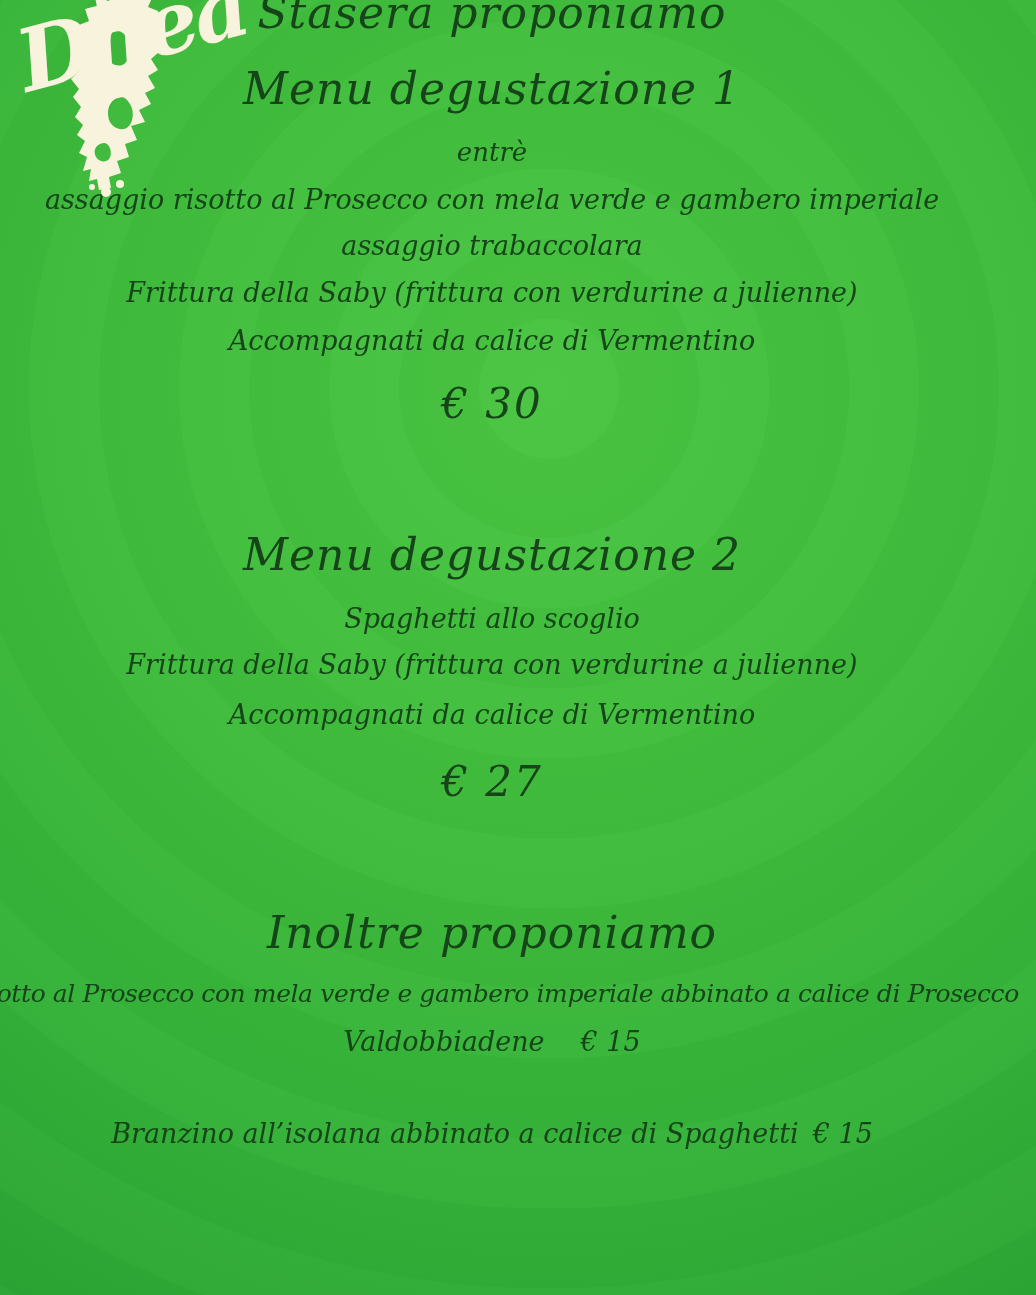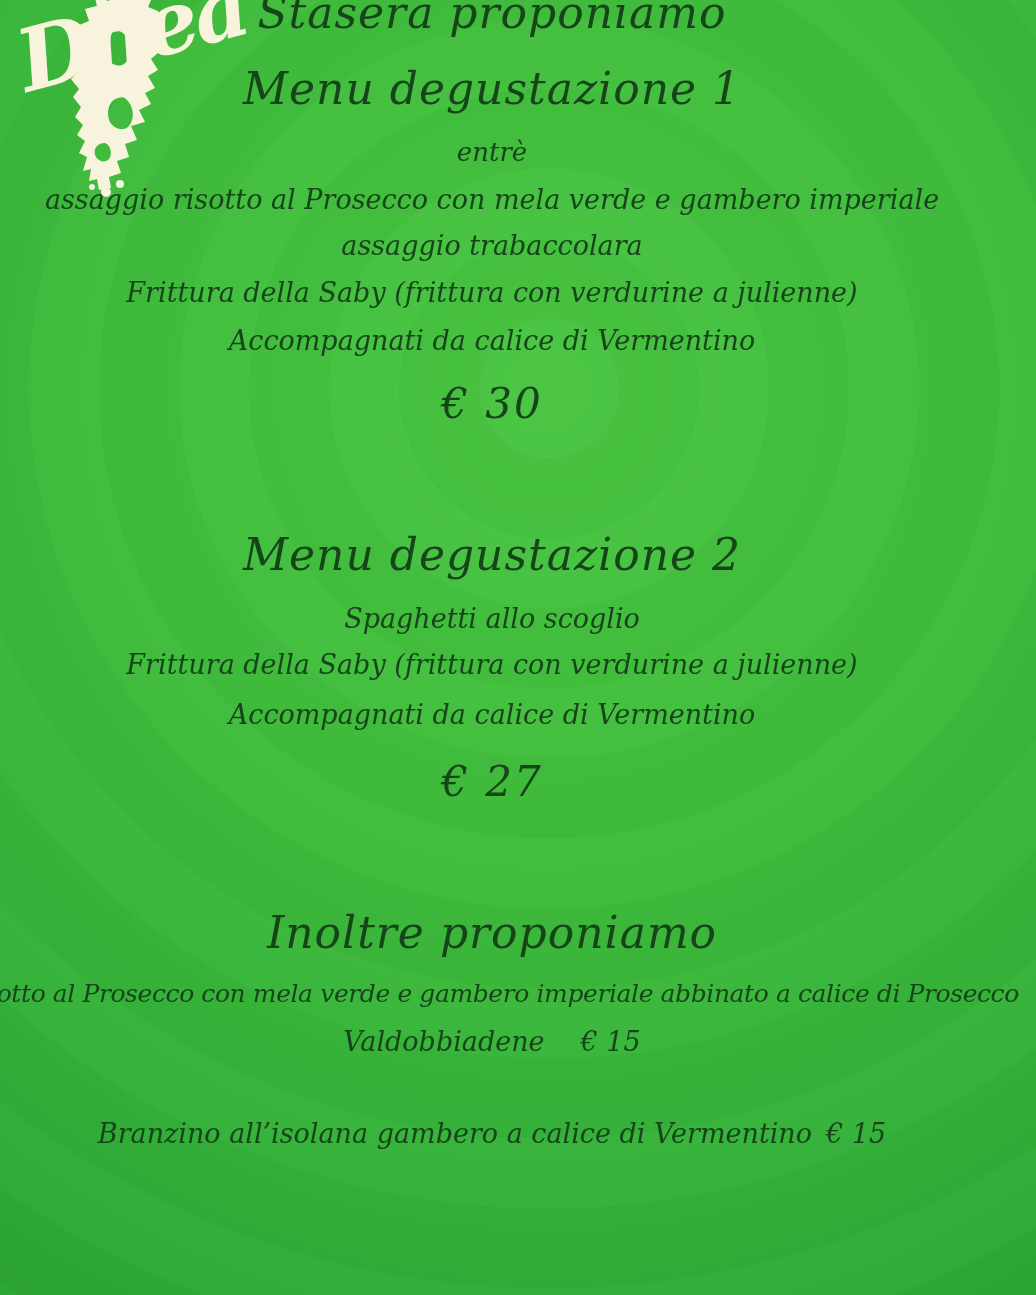--- a/index.html
+++ b/index.html
@@ -67,21 +67,21 @@
     <div class="line body-line nowrap" style="top:603px">Spaghetti allo scoglio</div>
     <div class="line body-line nowrap" style="top:649px">Frittura della Saby (frittura con verdurine a julienne)</div>
     <div class="line body-line nowrap" style="top:699px">Accompagnati da calice di Vermentino</div>
     <div class="line price nowrap" style="top:758px">€ 27</div>
 
     <div class="line h-menu nowrap" style="top:908px">Inoltre proponiamo</div>
 
     <div class="line body-line-long nowrap" style="top:980px">risotto al Prosecco con mela verde e gambero imperiale abbinato a calice di Prosecco</div>
     <div class="line body-line nowrap" style="top:1026px"><span>Valdobbiadene</span><span class="gap-price">€ 15</span></div>
 
-    <div class="line body-line nowrap" style="top:1118px"><span>Branzino all’isolana gambero a calice di Vermentino</span><span class="inline-price">€ 15</span></div>
+    <div class="line body-line nowrap" style="top:1118px"><span>Branzino all’isolana abbinato a calice di Spaghetti</span><span class="inline-price">€ 15</span></div>
 
   </div>
 
   <div class="logo">
     <svg width="128" height="206" viewBox="0 0 128 206">
       <g fill="#f7f3dc" fill-rule="evenodd">
         <path d="M58,0 L70,5 78,0 90,4 86,13 96,17 100,28 92,33 99,42 90,49
                  97,58 89,65 96,76 86,82 93,94 83,99 89,110 77,116 83,128
                  69,132 75,146 63,150 67,163 55,167 59,179 47,183 49,194
                  37,196 35,185 27,187 29,175 21,177 25,163 17,159 23,147

